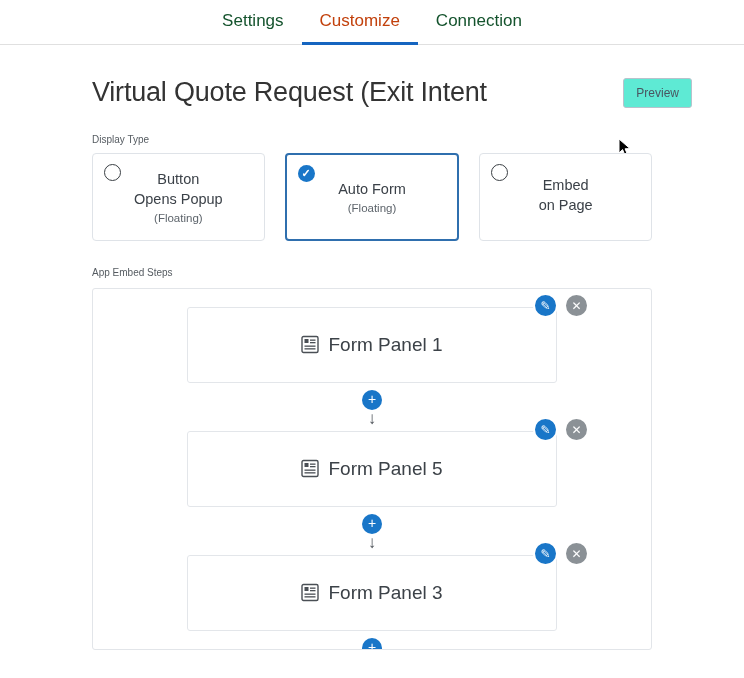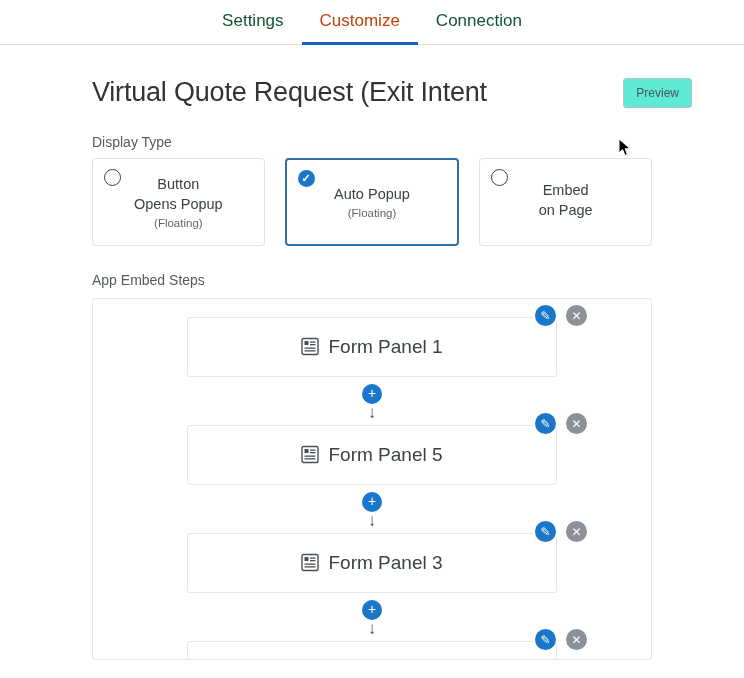--- a/index.html
+++ b/index.html
@@ -75,21 +75,21 @@
   .cursor {
     position: absolute;
     left: 618px;
     top: 93px;
     width: 14px;
     height: 20px;
     pointer-events: none;
   }
 
   .section-label {
-    font-size: 14px;
+    font-size: 10px;
     color: #555b61;
     padding: 0 92px;
     margin-top: 26px;
     margin-bottom: 8px;
   }
 
   
   .cards {
     display: flex;
     gap: 20px;
@@ -164,21 +164,21 @@
     flex-direction: column;
     align-items: center;
   }
   .step-row {
     position: relative;
     width: 370px;
   }
   .step-box {
     border: 1px solid #e3e6ea;
     border-radius: 3px;
-    height: 60px;
+    height: 76px;
     display: flex;
     align-items: center;
     justify-content: center;
     gap: 9px;
     background: #fff;
     font-size: 19px;
     color: #3c4248;
     cursor: pointer;
   }
   .panel-icon {
@@ -261,21 +261,21 @@
       <span class="radio"></span>
       <div class="card-title">Button
 Opens Popup</div>
       <div class="card-sub">(Floating)</div>
     </div>
 
     <div class="card selected">
       <span class="radio">
           <span class="check">✓</span>
         </span>
-      <div class="card-title">Auto Popup</div>
+      <div class="card-title">Auto Form</div>
       <div class="card-sub">(Floating)</div>
     </div>
 
     <div class="card">
       <span class="radio"></span>
       <div class="card-title">Embed
 on Page</div>
       <div class="card-sub"></div>
     </div>
 

